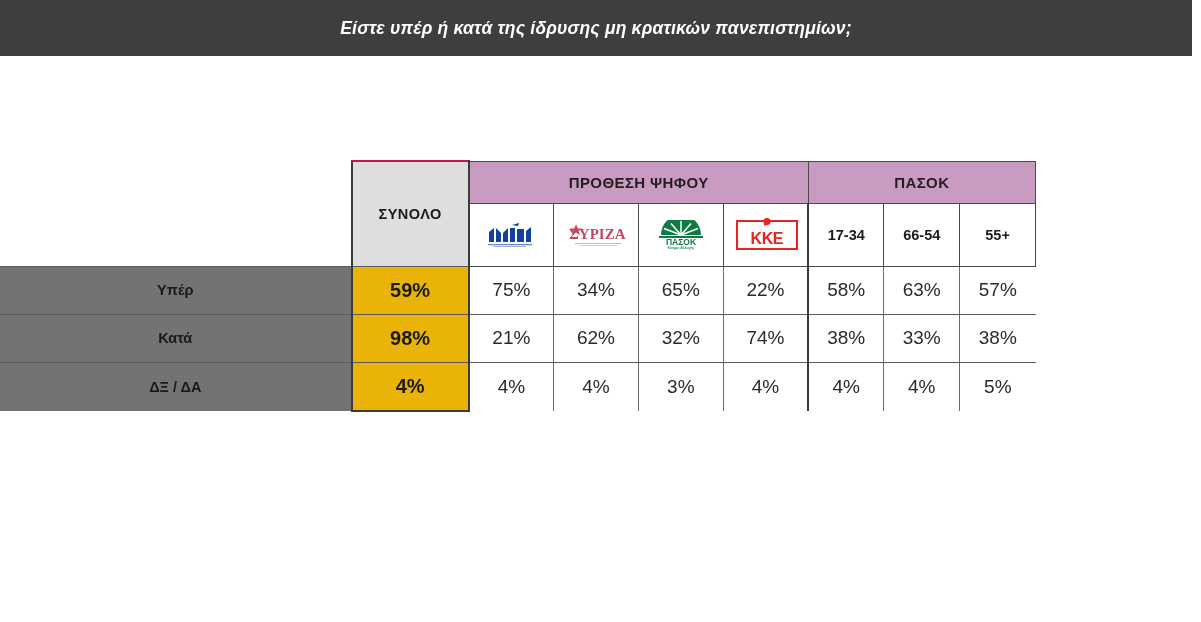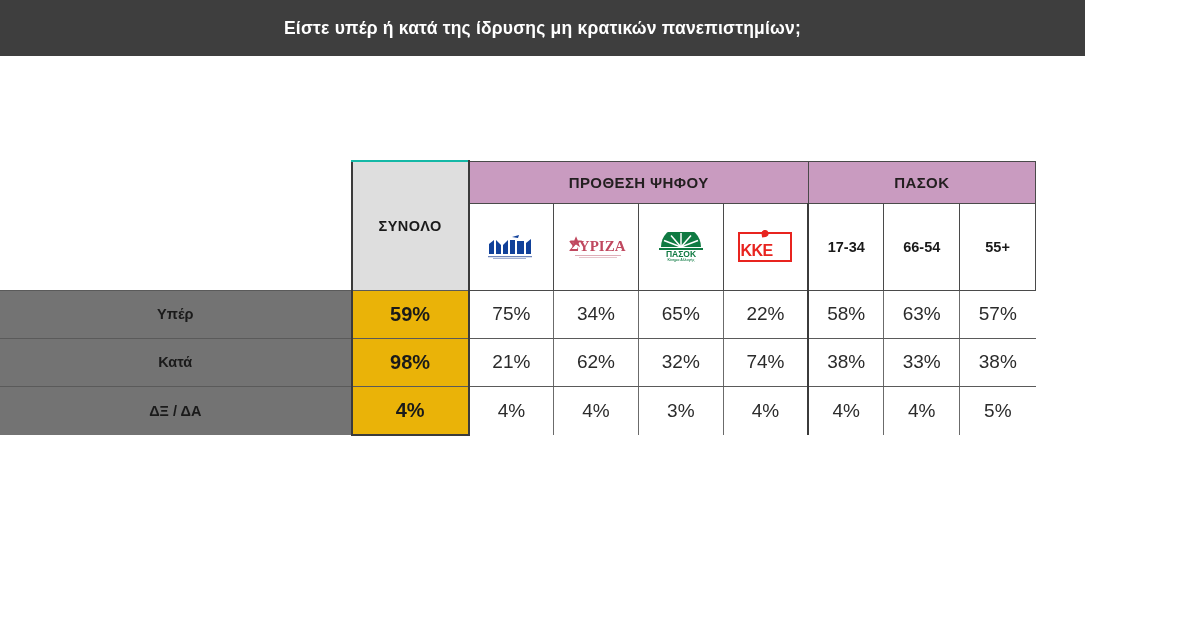--- a/index.html
+++ b/index.html
@@ -12,27 +12,28 @@
     height: 622px;
     position: relative;
     font-family: "Liberation Sans", sans-serif;
     overflow: hidden;
   }
 
   
   .title-bar {
     position: absolute;
     left: 0; top: 0;
-    width: 1085px;
+    width: 1192px;
     height: 56px;
     background: #3e3e3e;
     display: flex;
     align-items: center;
     justify-content: center;
     box-sizing: border-box;
+    font-style: italic;
   }
   .title-text {
     color: #ffffff;
     font-size: 17.5px;
     font-weight: bold;
     letter-spacing: 0.2px;
     white-space: nowrap;
   }
 
   
@@ -80,21 +81,21 @@
     border: none;
     background: transparent;
   }
   .cell-total-head {
     background: #dedede;
     font-weight: bold;
     font-size: 14.5px;
     letter-spacing: 0.5px;
     border-left: 2px solid #3b3b3b;
     border-right: 2px solid #3b3b3b;
-    border-top: 2px solid #14b8a6;
+    border-top: 2px solid #be185d;
   }
   .hdr-sub {
     height: 44px;
     background: #ffffff;
     border: 1.5px solid #4a4a4a;
     font-weight: bold;
     font-size: 14.5px;
   }
   .hdr-sub.sep-right { border-right: 2.5px solid #3b3b3b; }
 
@@ -133,26 +134,26 @@
   tr.last-row .cell-data { border-bottom: none; margin-left: 10px; }
   tr.last-row .cell-total { border-bottom: 2px solid #3b3b3b; }
 
   
   .logo { display:block; margin: 0 auto; }
 
   .logo-nd { width: 54px; height: 26px; }
   .logo-syriza { width: 64px; height: 28px; }
   .logo-pasok { width: 60px; height: 30px; }
   .logo-kke {
-    width: 54px; height: 30px;
-    margin: 16px auto;
+    width: 62px; height: 30px;
+    margin: 4px auto;
     border: 2px solid #e8241f;
     display: flex;
     align-items: flex-end;
-    justify-content: flex-start;
+    justify-content: center;
     position: relative;
     box-sizing: border-box;
     background: #fff;
   }
   .kke-text {
     color: #e8241f;
     font-weight: bold;
     font-size: 16px;
     line-height: 16px;
     letter-spacing: -0.5px;

